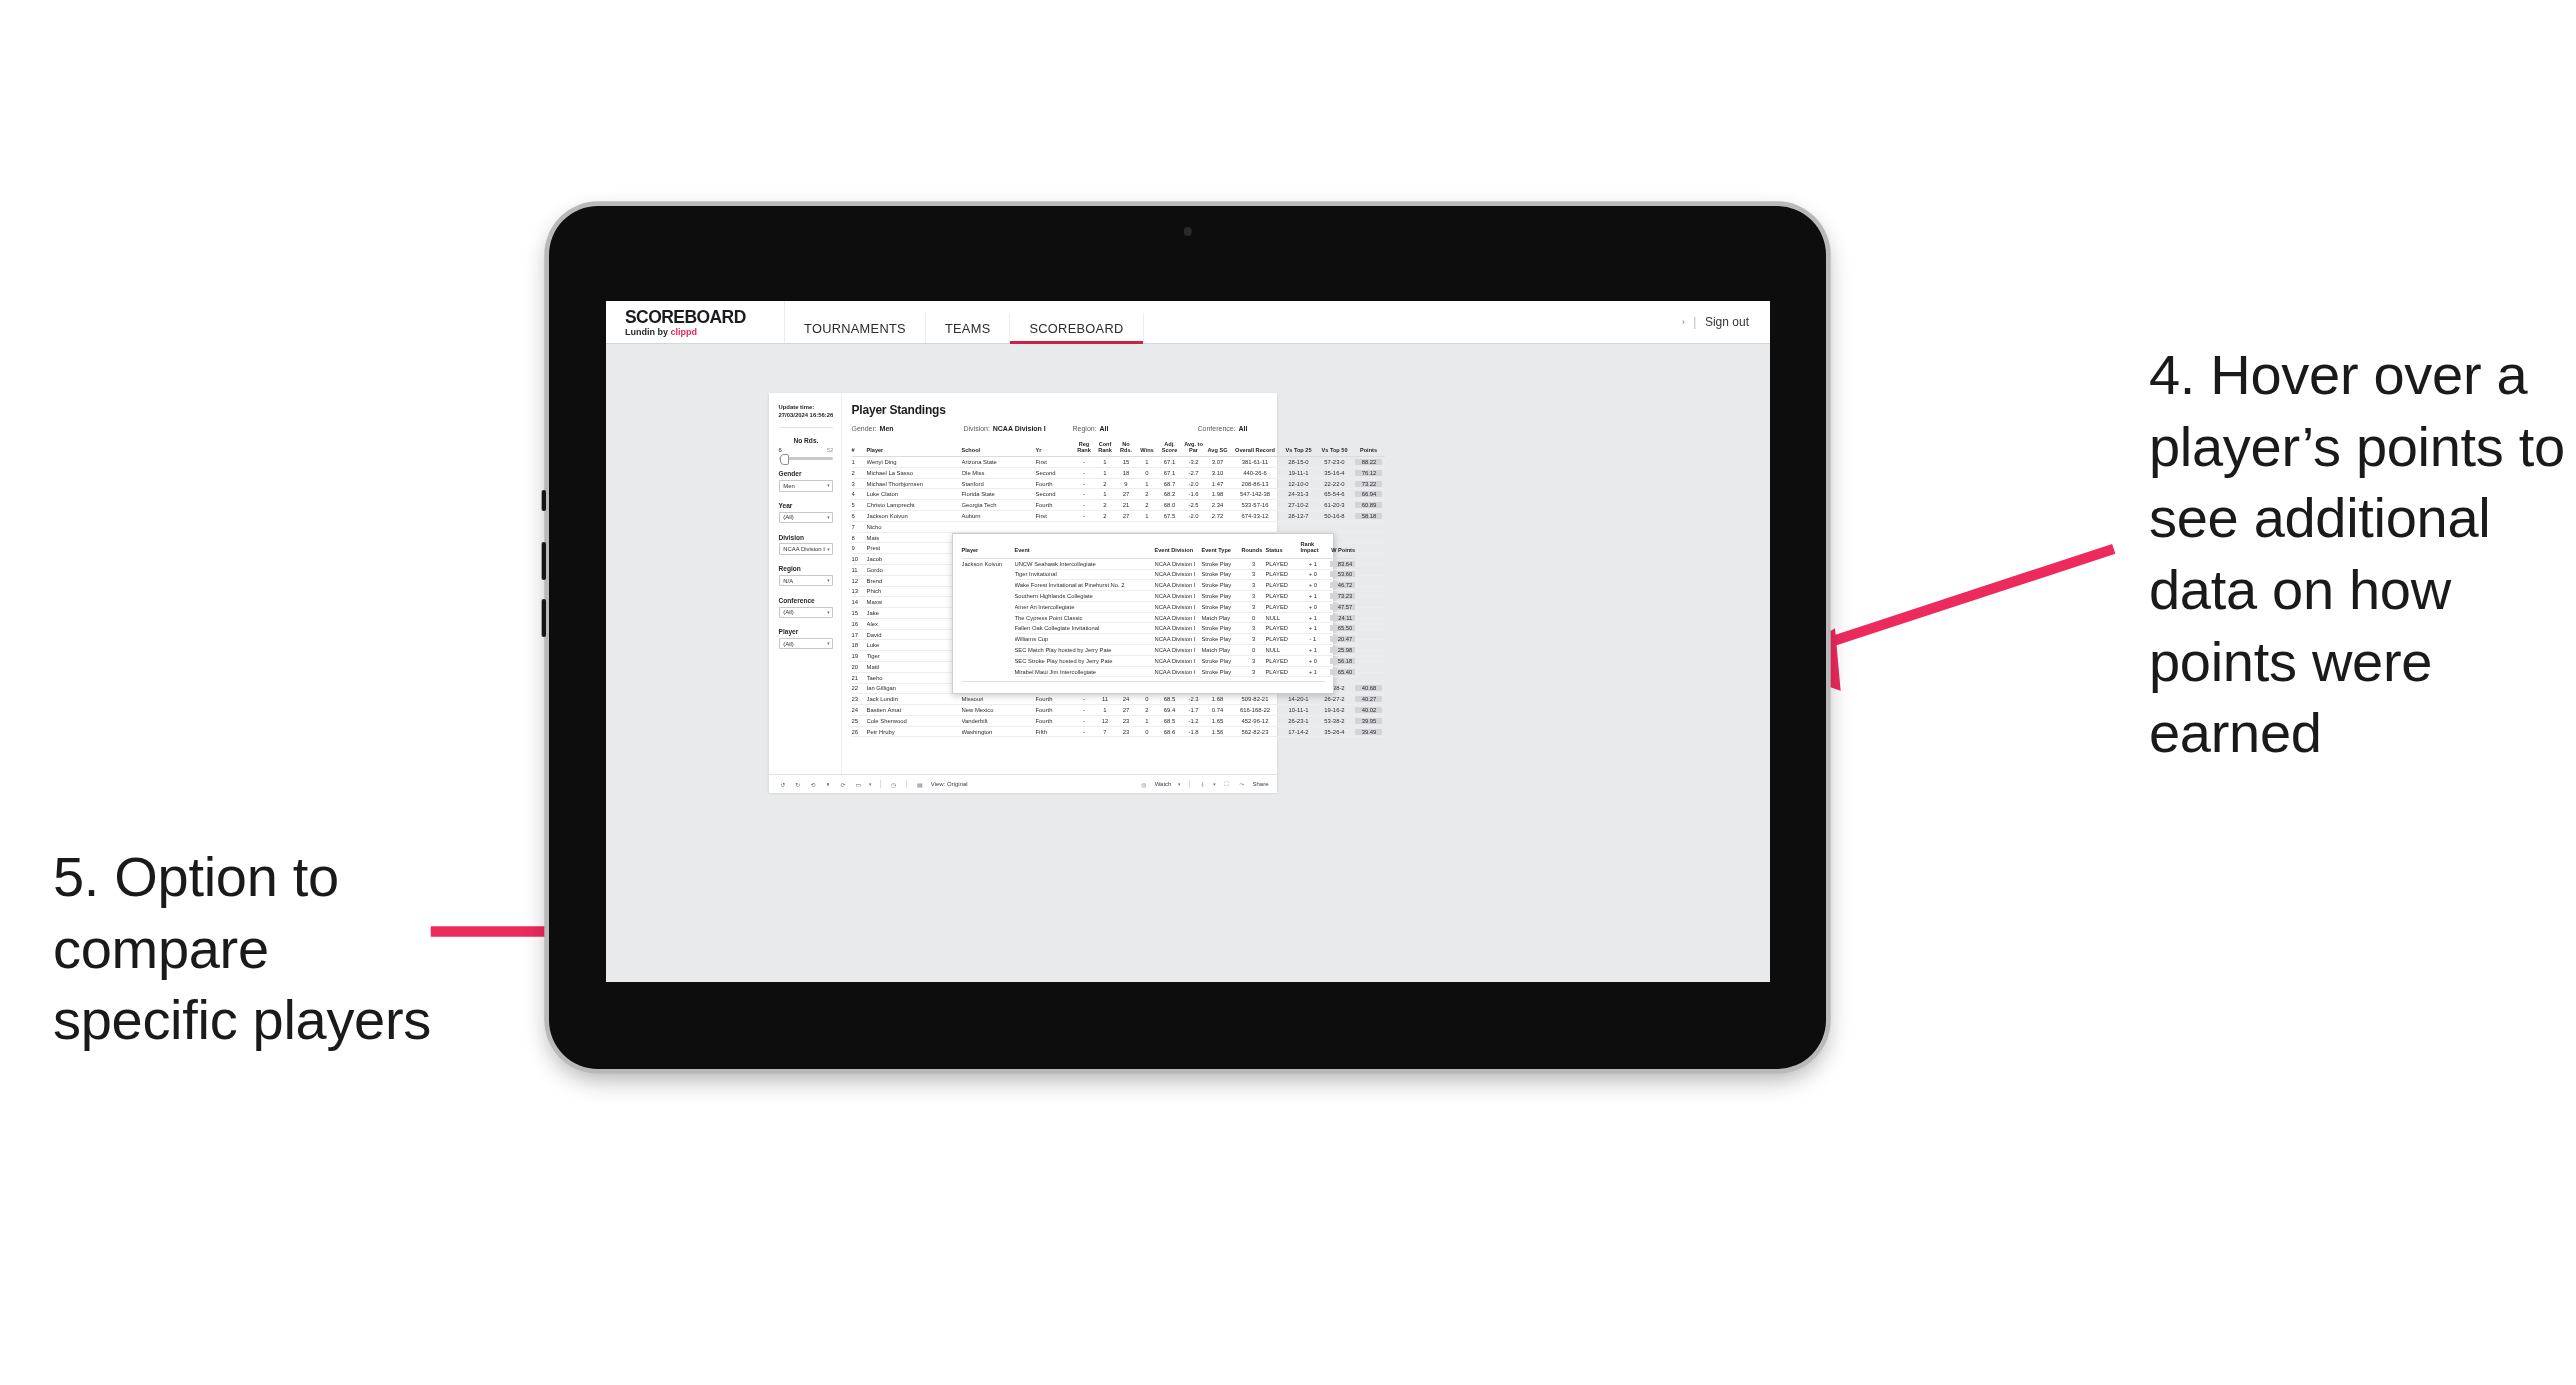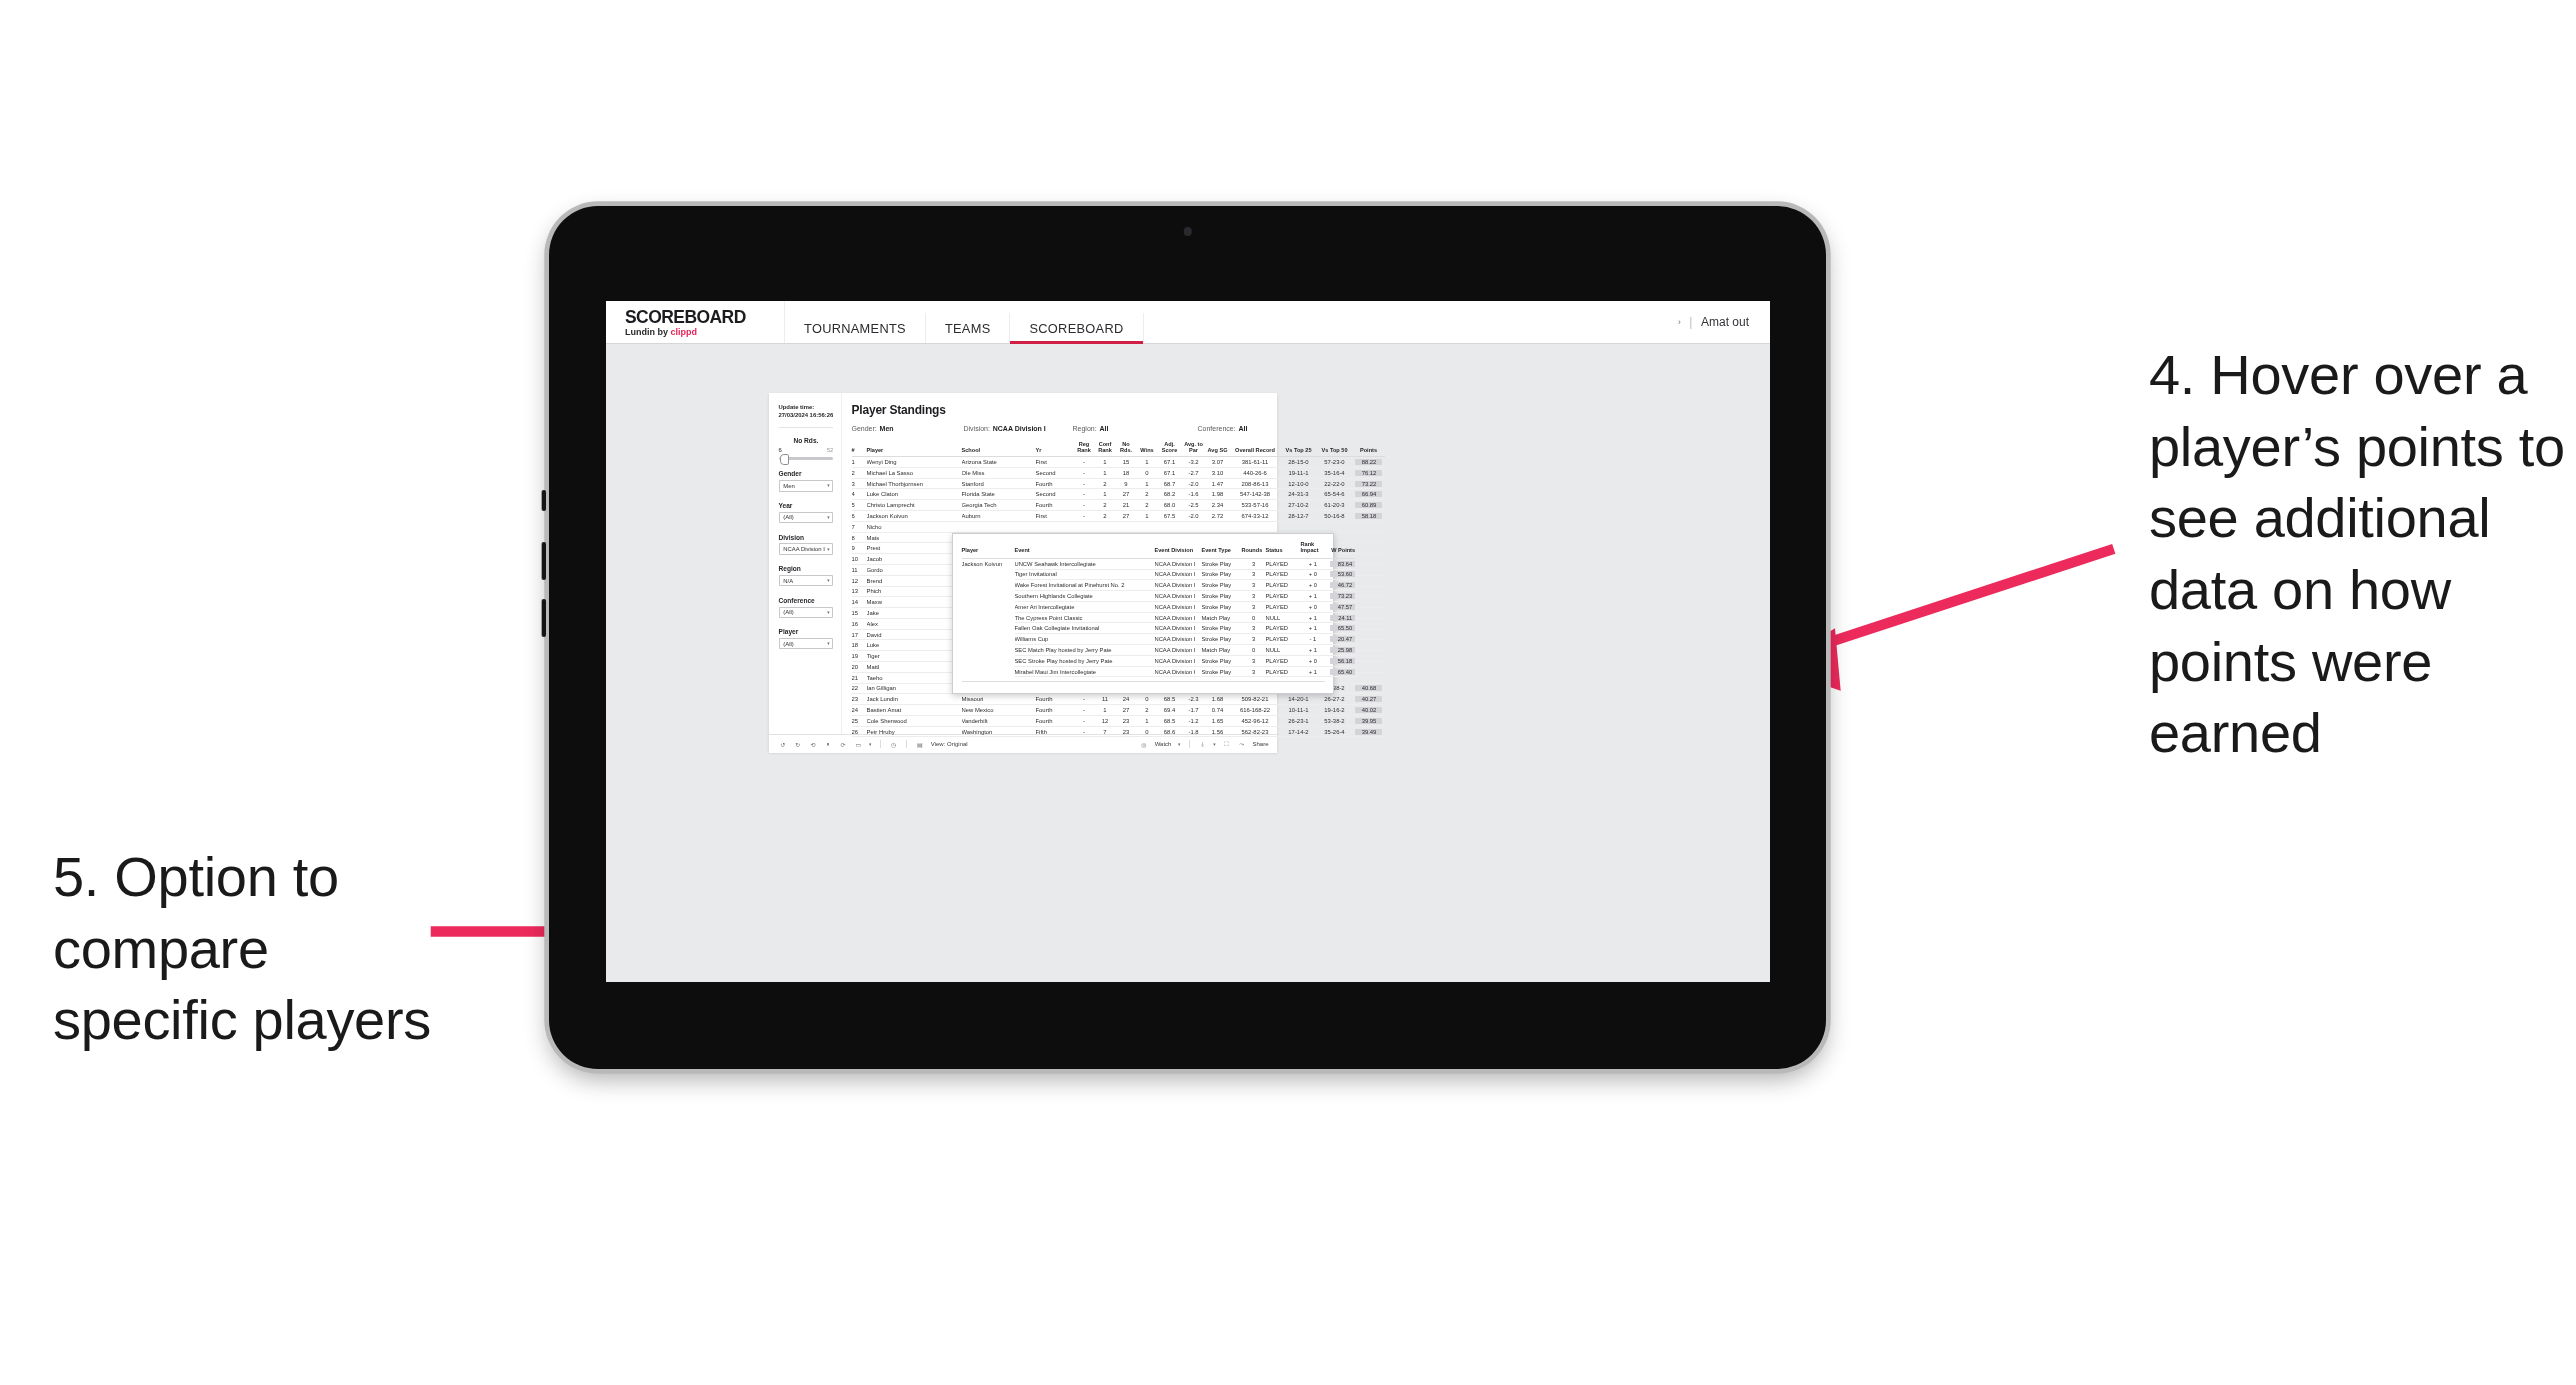--- a/index.html
+++ b/index.html
@@ -104,21 +104,21 @@
   }
   #subtabs a{
     font-size:11px;letter-spacing:0.3px;color:#3a3a3f;
     text-decoration:none;padding:0 24.6px 0 0;white-space:nowrap;
   }
   #subtabs a.active{color:#e8386b;}
 
   
   #viz{
     position:absolute;left:163px;top:92px;
-    width:508px;height:360px;
+    width:508px;height:400px;
     background:#ffffff;
     box-shadow:0 0.9px 2.8px rgba(0,0,0,.13);
     display:flex;flex-direction:column;
   }
   #viz-body{flex:1;display:flex;min-height:0;position:relative;}
 
   
   #filters{
     width:73px;flex:0 0 73px;padding:9.5px 7.6px 5.7px 9.5px;
     border-right:0.9px solid #eeeeee;box-sizing:border-box;
@@ -260,21 +260,21 @@
           <div class="bsub"><span>Lundin by </span><i>clippd</i></div>
         </div>
         <nav class="topnav">
           <a href="#">TOURNAMENTS</a>
           <a href="#">TEAMS</a>
           <a href="#" class="active">SCOREBOARD</a>
         </nav>
         <div id="signout">
           <span class="car">›</span>
           <span class="sep">|</span>
-          <span>Amat out</span>
+          <span>Sign out</span>
         </div>
       </div>
 
 
       <div id="viz">
         <div id="viz-body">
 
           <div id="filters">
             <div class="upd">
               <div>Update time:</div>

